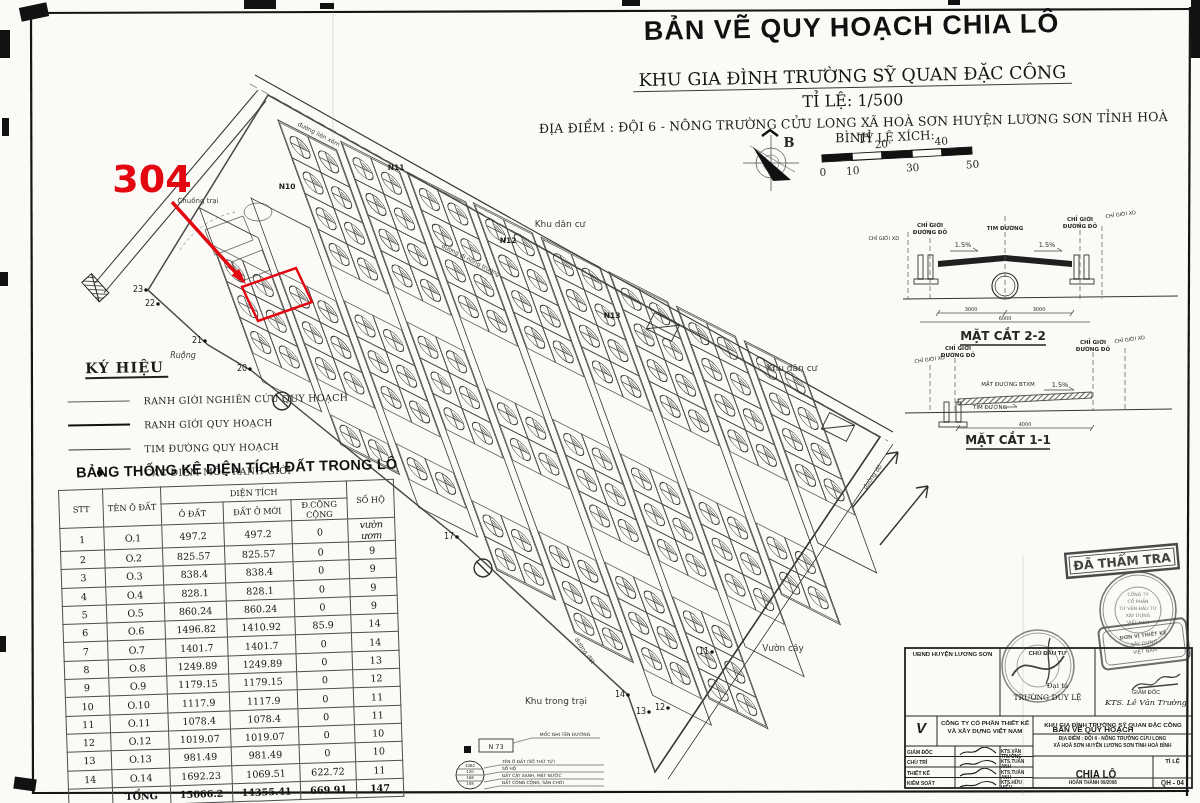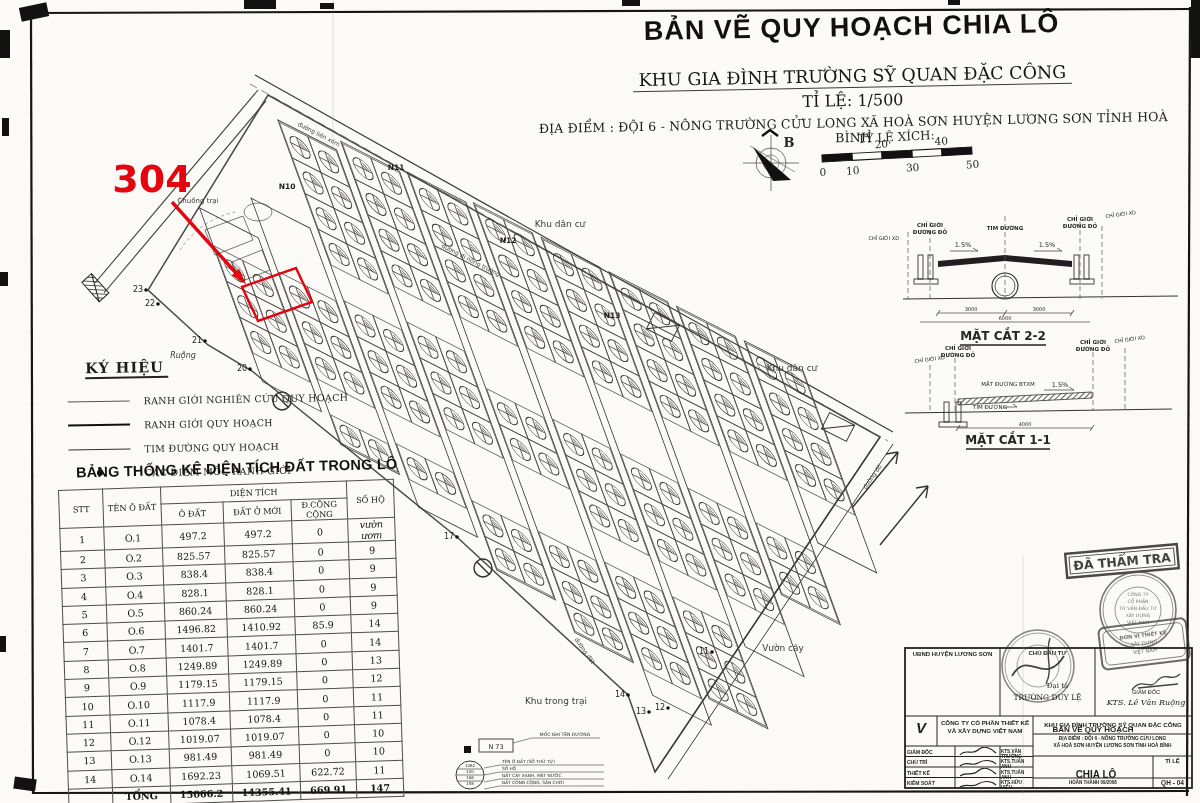--- a/index.html
+++ b/index.html
@@ -1324,21 +1324,21 @@
       </tbody>
   </table>
 </div>
 
 <div id="tb-texts">
     <div class="tb c" style="left: 905px; top: 651px; width: 95px; font-size: 6px; font-weight: bold;">UBND HUYỆN LƯƠNG SƠN</div>
     <div class="tb c" style="left: 1000px; top: 650px; width: 95px; font-size: 6px; font-weight: bold;">CHỦ ĐẦU TƯ</div>
     <div class="tb c" style="left: 1010px; top: 682px; width: 95px; font-size: 7px; font-family: &quot;DejaVu Serif&quot;, serif;">Đại tá</div>
     <div class="tb c" style="left: 1000px; top: 693px; width: 95px; font-size: 7.5px; font-family: &quot;DejaVu Serif&quot;, serif;">TRƯỜNG DUY LỆ</div>
     <div class="tb c" style="left: 1100px; top: 689px; width: 92px; font-size: 5.5px;">GIÁM ĐỐC</div>
-    <div class="tb c" style="left: 1098px; top: 698px; width: 96px; font-size: 8px; font-family: &quot;DejaVu Serif&quot;, serif; font-style: italic;">KTS. Lê Văn Ruộng</div>
+    <div class="tb c" style="left: 1098px; top: 698px; width: 96px; font-size: 8px; font-family: &quot;DejaVu Serif&quot;, serif; font-style: italic;">KTS. Lê Văn Trường</div>
     <div class="tb c" style="left: 905px; top: 719px; width: 32px; font-size: 15px; font-weight: bold; font-style: italic;">V</div>
     <div class="tb c" style="left: 939px; top: 719px; width: 92px; font-size: 6.2px; font-weight: bold; line-height: 1.3;">CÔNG TY CỔ PHẦN THIẾT KẾ VÀ XÂY DỰNG VIỆT NAM</div>
     <div class="tb c" style="left: 1035px; top: 721px; width: 156px; font-size: 6.2px; font-weight: bold;">KHU GIA ĐÌNH TRƯỜNG SỸ QUAN ĐẶC CÔNG</div>
     <div class="tb c" style="left: 1033px; top: 736px; width: 159px; font-size: 4.8px; font-weight: bold;">ĐỊA ĐIỂM : ĐỘI 6 - NÔNG TRƯỜNG CỬU LONG</div>
     <div class="tb c" style="left: 1033px; top: 743px; width: 159px; font-size: 4.8px; font-weight: bold;">XÃ HOÀ SƠN HUYỆN LƯƠNG SƠN TỈNH HOÀ BÌNH</div>
     <div class="tb c" style="left: 1033px; top: 725px; width: 120px; font-size: 8px; font-weight: bold;">BẢN VẼ QUY HOẠCH</div>
     <div class="tb c" style="left: 1033px; top: 769px; width: 126px; font-size: 10px; font-weight: bold;">CHIA LÔ</div>
     <div class="tb c" style="left: 1033px; top: 780px; width: 120px; font-size: 4.5px; font-weight: bold;">HOÀN THÀNH 09/2008</div>
     <div class="tb c" style="left: 1153px; top: 758px; width: 39px; font-size: 6px; font-weight: bold;">TỈ LỆ</div>
     <div class="tb c" style="left: 1185px; top: 766.5px; width: 49px; font-size: 7.5px; font-weight: bold;">1:500</div>

